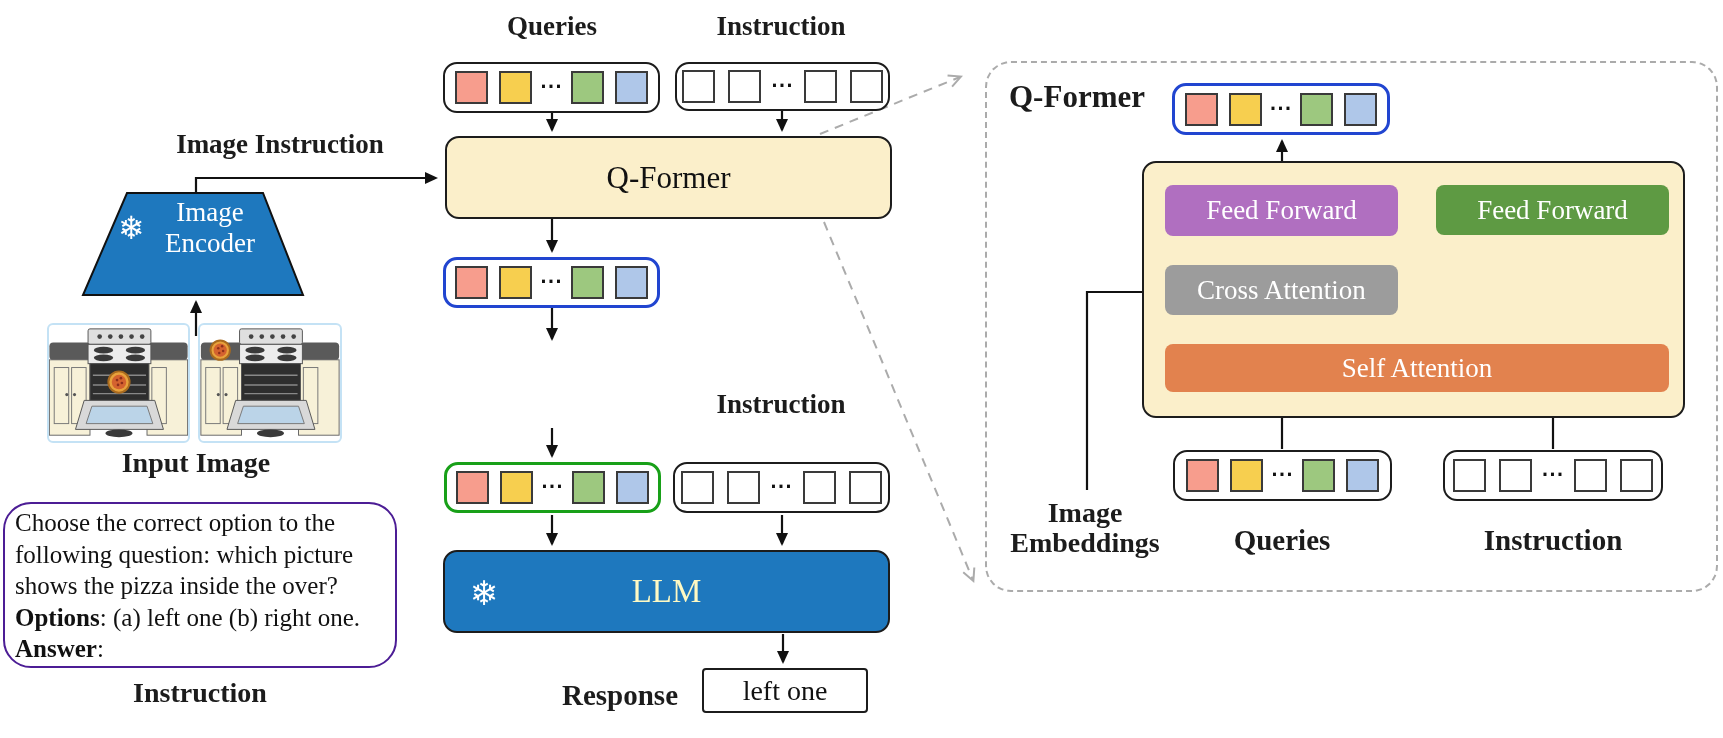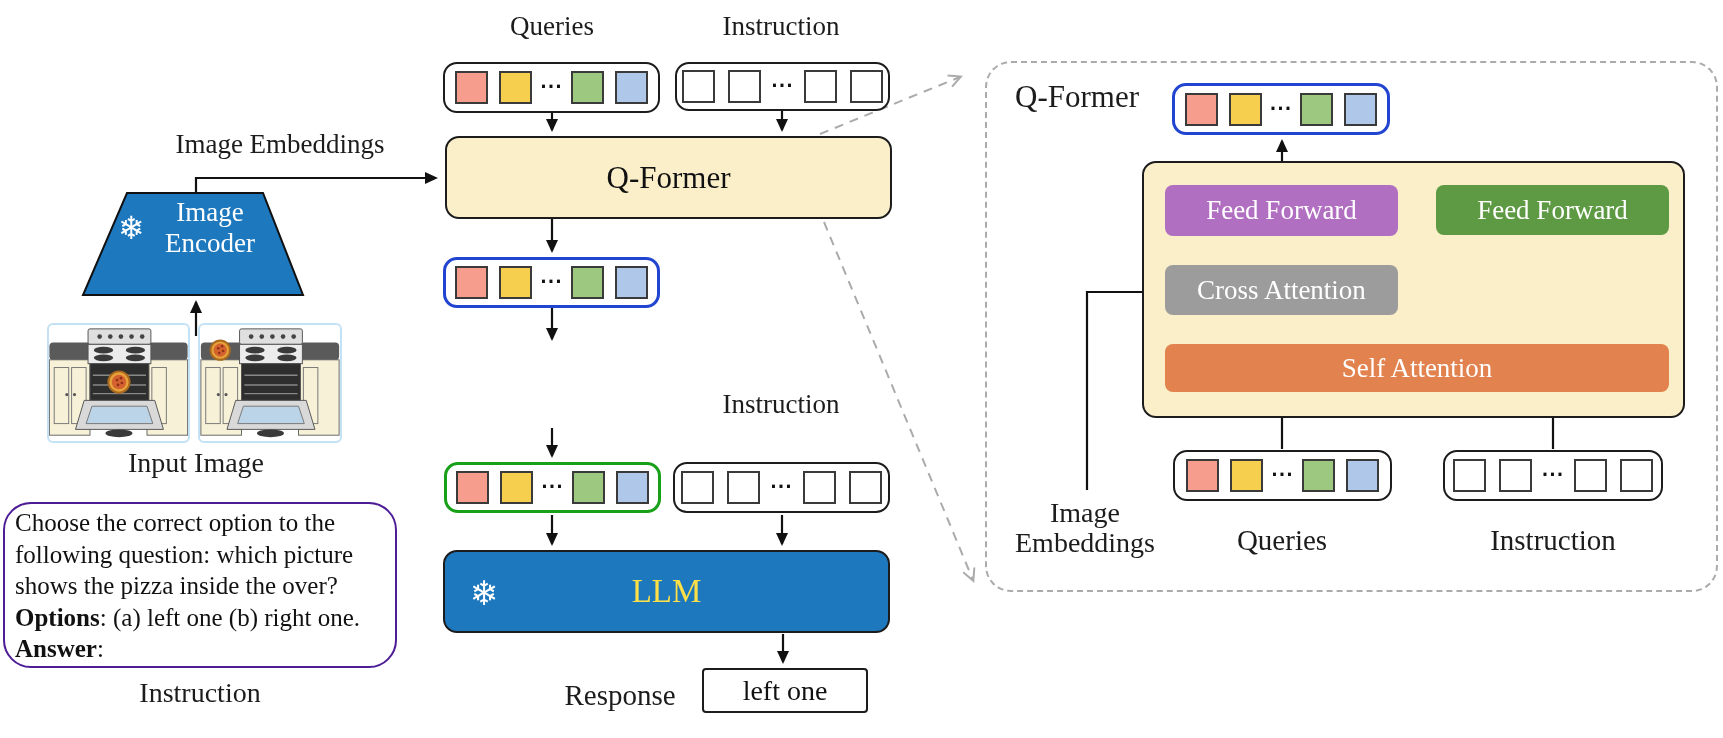--- a/index.html
+++ b/index.html
@@ -2,21 +2,21 @@
 <html><head>
 <meta charset="utf-8">
 <style>
   html,body{margin:0;padding:0;background:#fff;}
   .canvas{
     position:relative;width:1723px;height:738px;background:#ffffff;
     font-family:"Liberation Serif",serif;color:#111;overflow:hidden;
   }
   .abs{position:absolute;}
   .blabel{
-    position:absolute;font-weight:normal;color:#1c1c1c;text-align:center;
+    position:absolute;font-weight:bold;color:#1c1c1c;text-align:center;
     transform:translateX(-50%);white-space:nowrap;line-height:1.08;
   }
   .box{
     position:absolute;box-sizing:border-box;border:2px solid #1c1c1c;
     border-radius:14px;background:#fff;display:flex;align-items:center;justify-content:center;
   }
   .cream{background:#FBEFCA;}
   .tokenrow{gap:11px;}
   .square{width:33px;height:33px;border:2px solid #3a3a3a;box-sizing:border-box;flex:0 0 auto;}
   .dots{font-family:"DejaVu Sans",sans-serif;font-size:17px;font-weight:bold;letter-spacing:1px;line-height:1;margin:0 -3px;color:#111;}
@@ -90,21 +90,21 @@
       <span class="square" style="background: rgb(175, 199, 233);"></span>
     </div>
   <div class="box tokenrow" style="left:675px;top:62px;width:215px;height:49px;gap:13px;">
       <span class="square" style="background: rgb(255, 255, 255);"></span>
       <span class="square" style="background: rgb(255, 255, 255);"></span>
       <span class="dots">···</span>
       <span class="square" style="background: rgb(255, 255, 255);"></span>
       <span class="square" style="background: rgb(255, 255, 255);"></span>
     </div>
 
-  <div class="blabel" style="left:280px;top:130px;font-size:27px;">Image Embeddings</div>
+  <div class="blabel" style="left:280px;top:130px;font-size:27px;">Image Instruction</div>
 
   <div class="box cream" style="left:445px;top:136px;width:447px;height:83px;font-size:31px;">
     <span>Q-Former</span>
   </div>
 
   <div class="abs snow" style="left:118px;top:212px;font-size:32px;">❄</div>
   <div class="abs" style="left:150px;top:197px;width:120px;text-align:center;color:#fff;font-size:27px;line-height:1.15;">
     <div>Image</div>
     <div>Encoder</div>
   </div>
@@ -210,21 +210,21 @@
   <div class="box tokenrow" style="left:673px;top:462px;width:217px;height:51px;gap:13px;">
       <span class="square" style="background: rgb(255, 255, 255);"></span>
       <span class="square" style="background: rgb(255, 255, 255);"></span>
       <span class="dots">···</span>
       <span class="square" style="background: rgb(255, 255, 255);"></span>
       <span class="square" style="background: rgb(255, 255, 255);"></span>
     </div>
 
   <div class="box" style="left:443px;top:550px;width:447px;height:83px;background:#1E78BE;">
     <span class="abs snow" style="left:25px;top:24px;font-size:34px;">❄</span>
-    <span style="color:#fde047;font-size:33px;">LLM</span>
+    <span style="color:#fef9c3;font-size:33px;">LLM</span>
   </div>
 
   <div class="instrbox" style="left:3px;top:502px;width:394px;height:166px;">
     <span>Choose the correct option to the following question: which picture shows the pizza inside the over? </span><b>Options</b><span>: (a) left one (b) right one. </span><b>Answer</b><span>:</span>
   </div>
   <div class="blabel" style="left:200px;top:678px;font-size:28px;">Instruction</div>
 
   <div class="blabel" style="left:620px;top:680px;font-size:29px;">Response</div>
   <div class="box" style="left:702px;top:668px;width:166px;height:45px;border-radius:4px;font-size:28px;">
     <span>left one</span>

